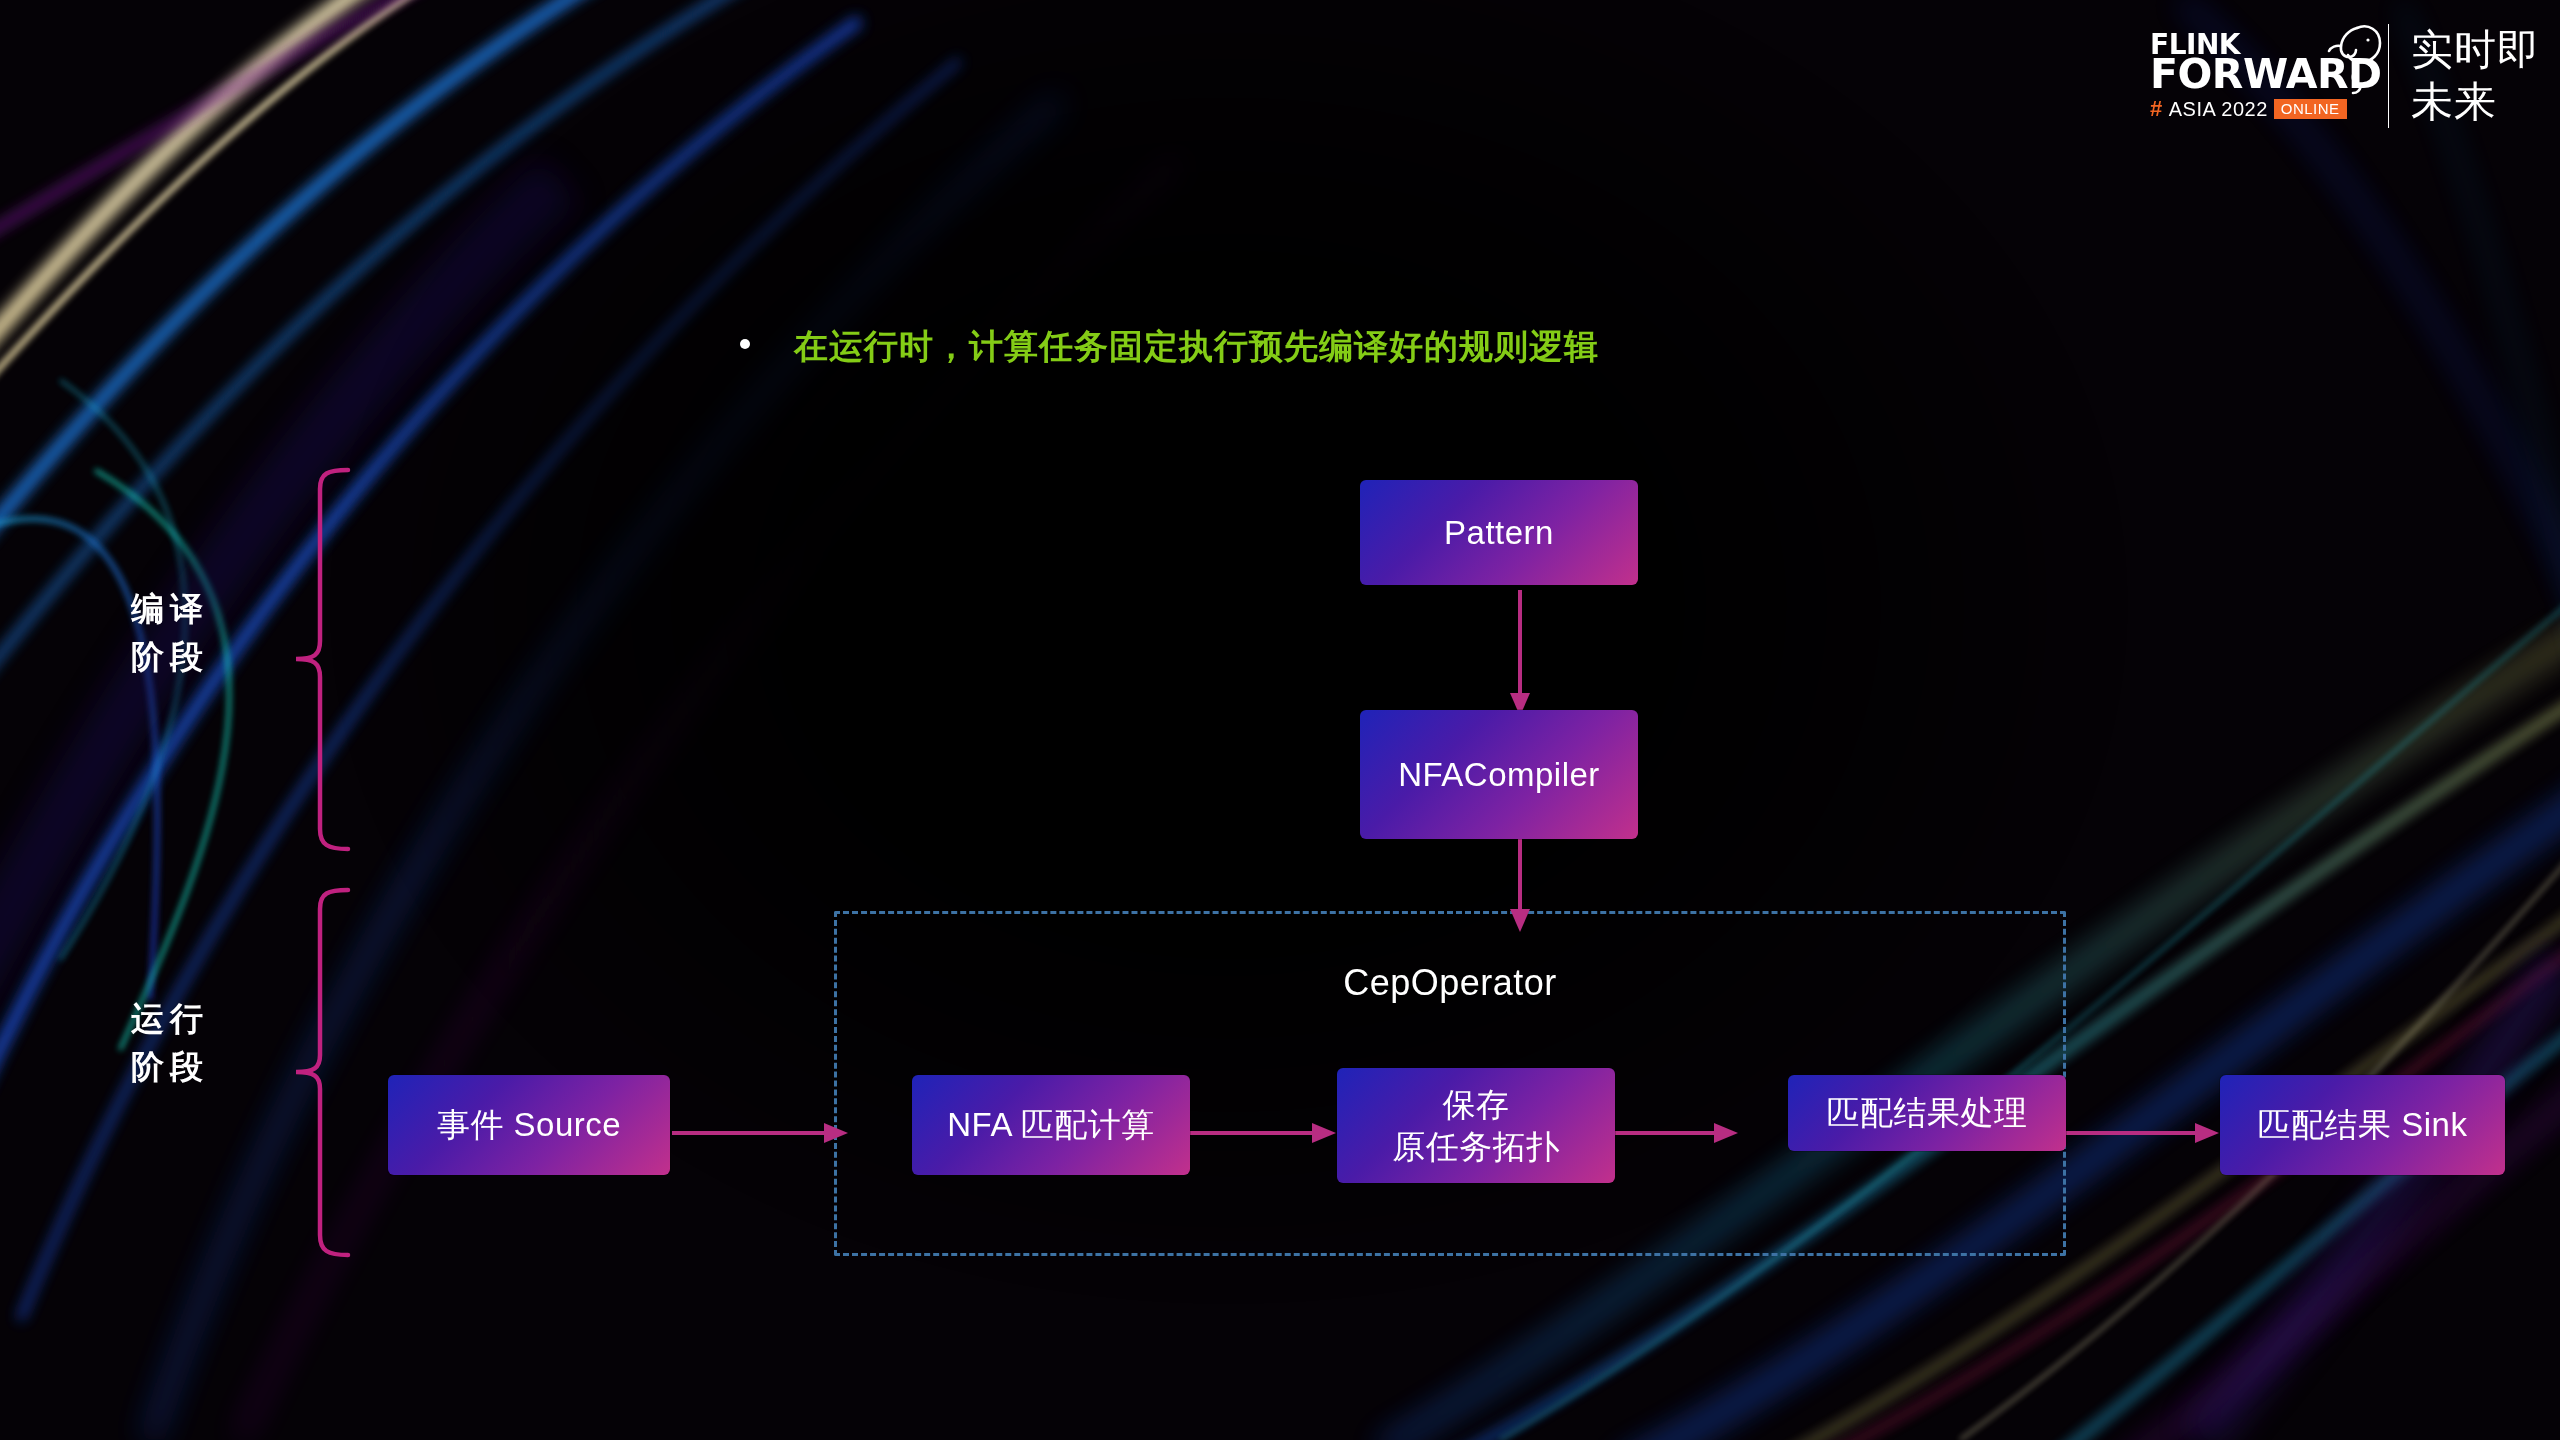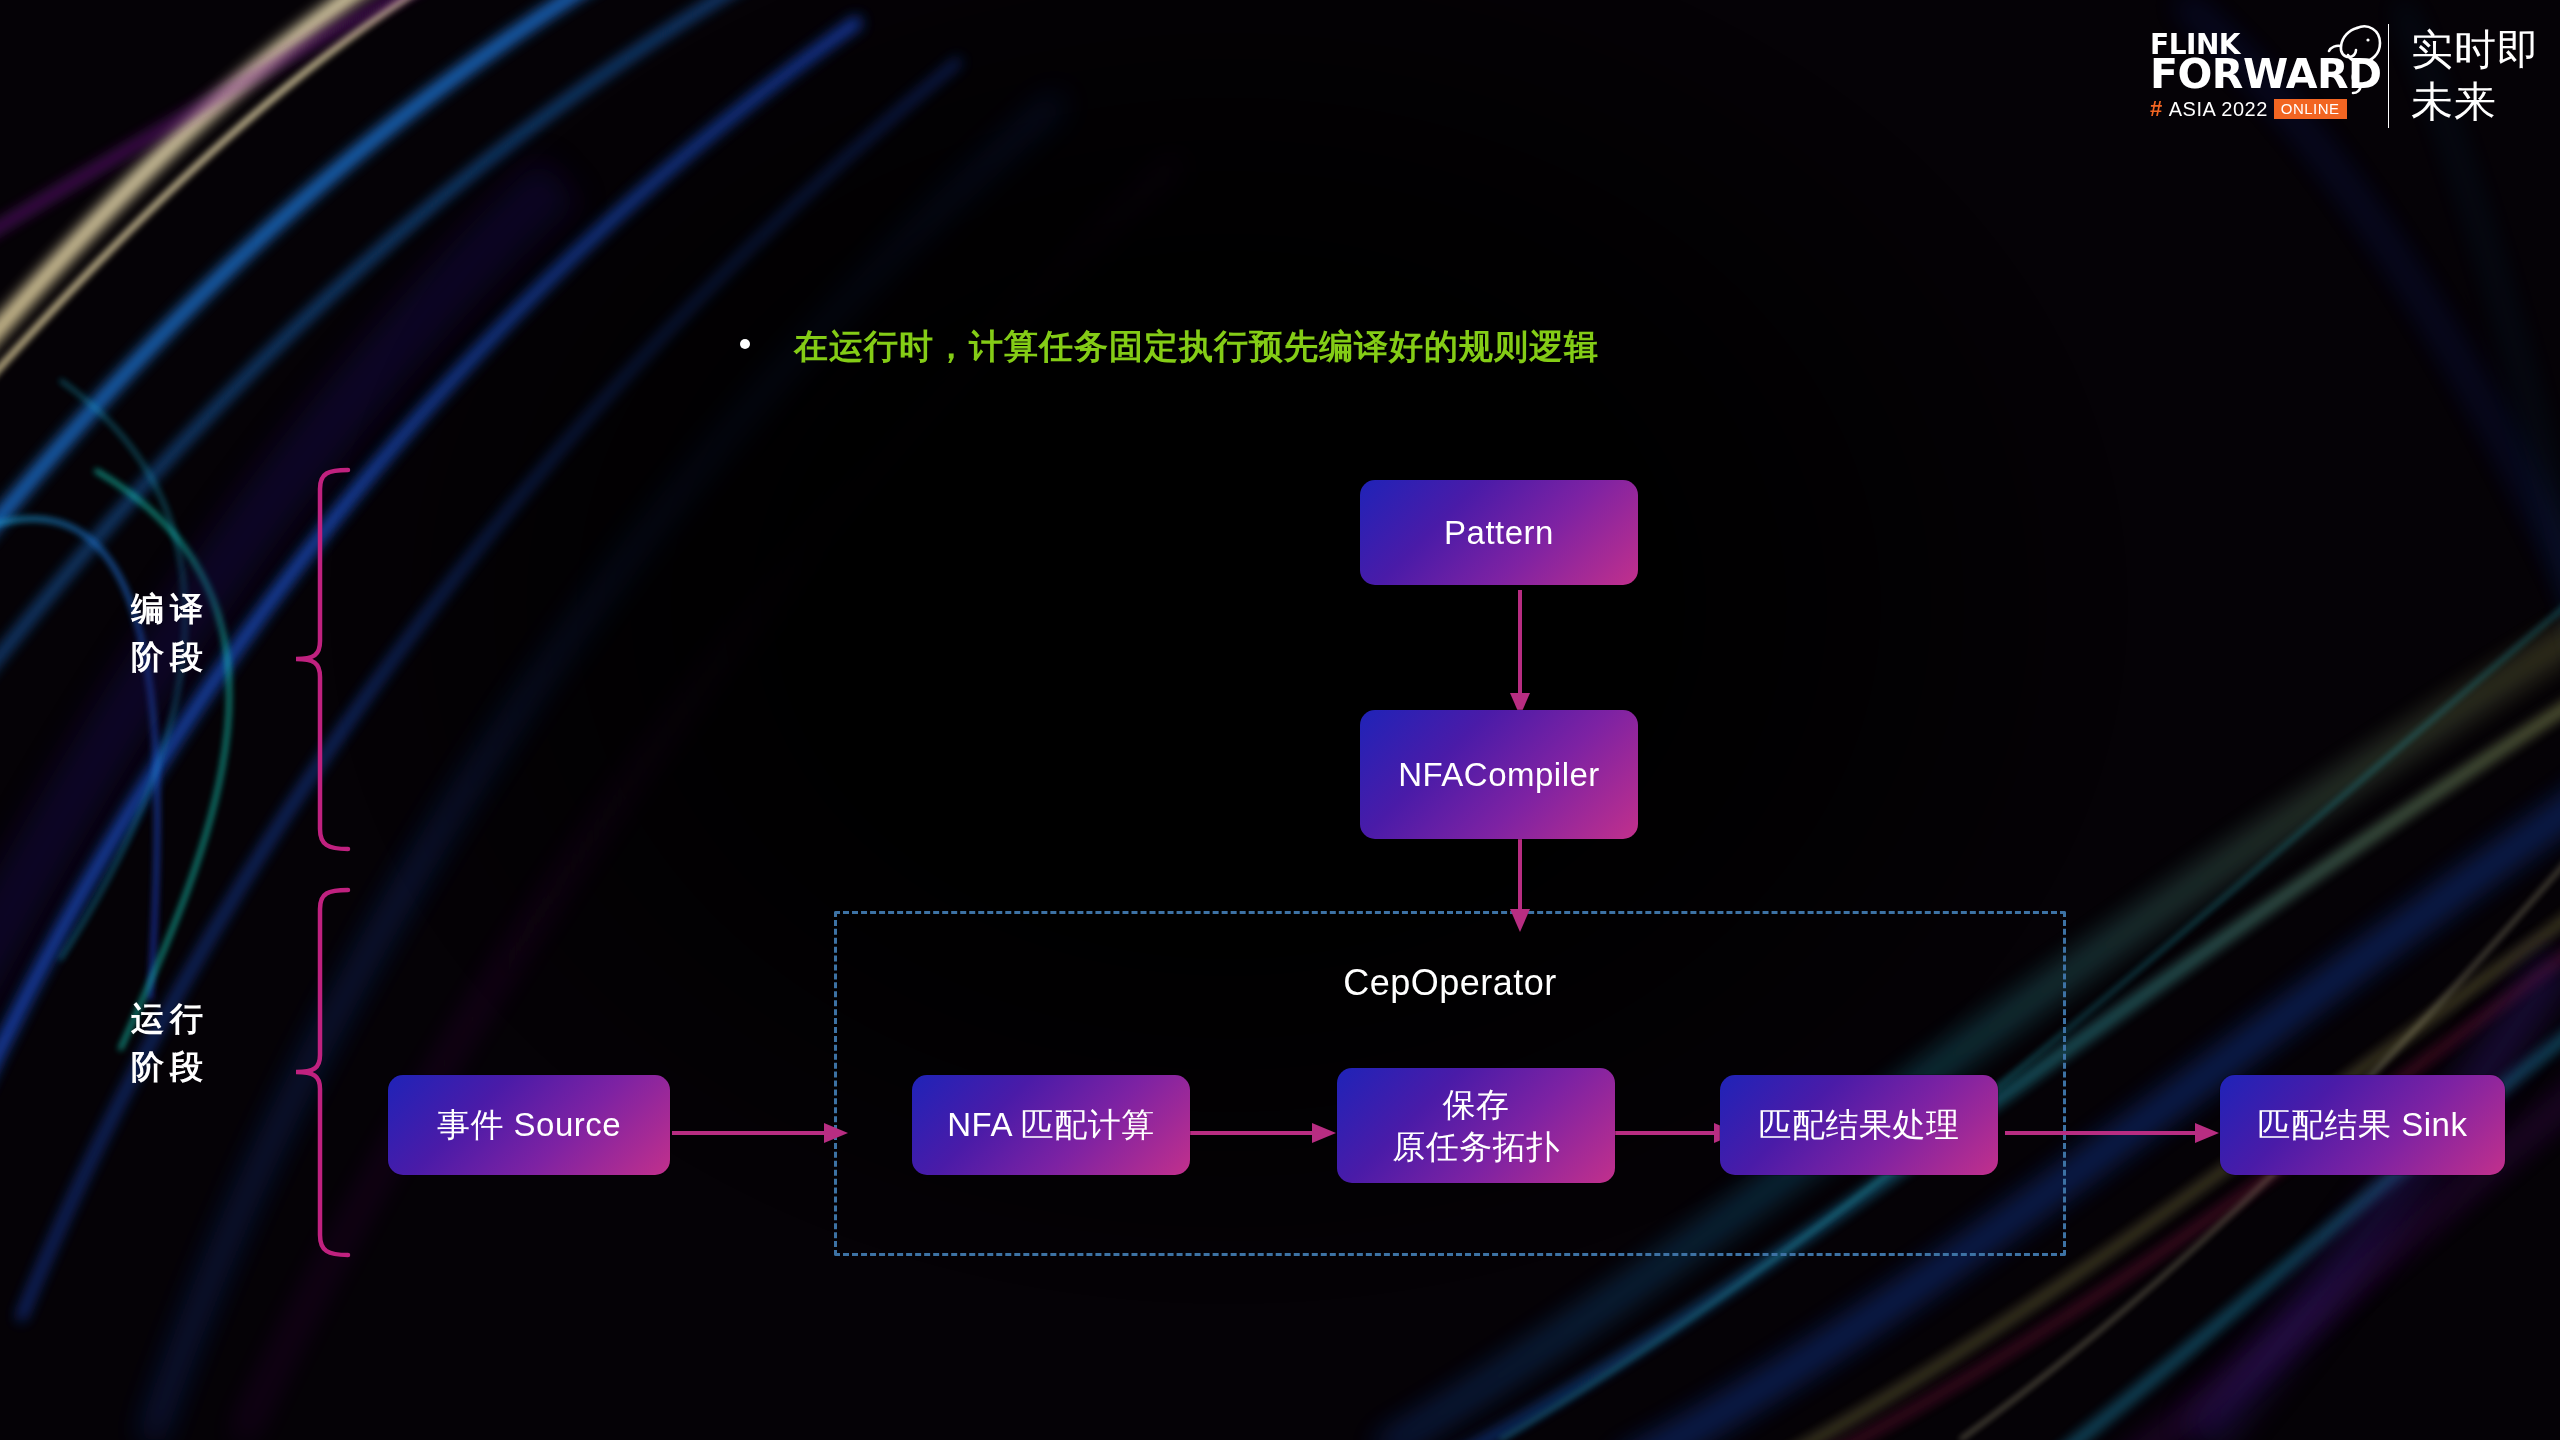--- a/index.html
+++ b/index.html
@@ -150,21 +150,21 @@
   .bracket { position: absolute; }
 
   
   .node {
     position: absolute;
     display: flex;
     align-items: center;
     justify-content: center;
     text-align: left;
     color: #ffffff;
-    border-radius: 15px;
+    border-radius: 6px;
     background: linear-gradient(135deg, #1f23b8 0%, #4a1ba8 32%, #7d22a3 62%, #c2308c 100%);
     font-size: 33px;
     line-height: 1.25;
     letter-spacing: 0.5px;
     box-shadow: 0 0 0 1px rgba(0,0,0,0.2);
   }
 
   
   #cep-box {
     position: absolute;
@@ -374,21 +374,21 @@
 
   <div class="node" style="left:912px; top:1075px; width:278px; height:100px;">
     <span>NFA 匹配计算</span>
   </div>
 
   <div class="node" style="left:1337px; top:1068px; width:278px; height:115px; flex-direction:column;">
     <span>保存</span>
     <span>原任务拓扑</span>
   </div>
 
-  <div class="node" style="left:1720px; top:1075px; width:278px; height:100px;">
+  <div class="node" style="left:1788px; top:1075px; width:278px; height:76px;">
     <span>匹配结果处理</span>
   </div>
 
   <div class="node" style="left:2220px; top:1075px; width:285px; height:100px;">
     <span>匹配结果 Sink</span>
   </div>
 
 </div>
 
 </body></html>

